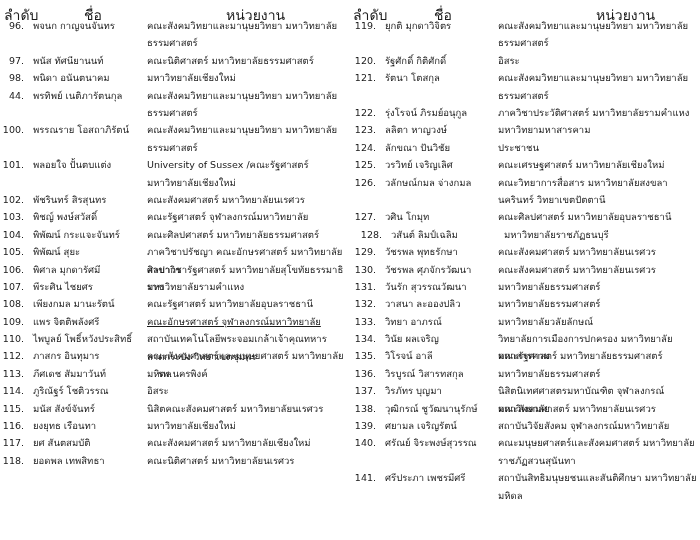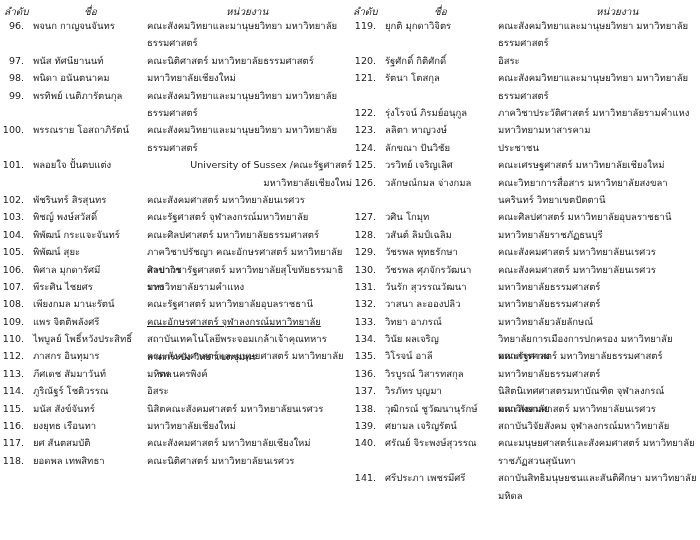--- a/index.html
+++ b/index.html
@@ -6,21 +6,21 @@
   body {
     width: 700px; height: 540px; overflow: hidden;
     font-family: "DejaVu Sans", sans-serif;
     color: #1a1a1a;
     font-size: 9.5px;
   }
   .page { position: relative; width: 700px; height: 540px; }
   .col { position: absolute; top: 0; }
   .col.left { left: 0; width: 350px; }
   .col.right { left: 350px; width: 350px; }
-  .hdr { position: relative; height: 17px; font-size: 10px; font-style: italic; }
+  .hdr { position: relative; height: 17px; font-size: 14px; }
   .hdr span { position: absolute; top: 4px; }
   .row { position: relative; }
   .row .num { position: absolute; left: 0; width: 40px; text-align: right; }
   .row .name { position: absolute; }
   .row .org { position: absolute; line-height: 17.5px; }
   .left .hdr .h-num { left: 4px; }
   .left .hdr .h-name { left: 84px; }
   .left .hdr .h-org { left: 226px; }
   .right .hdr .h-num { left: 3px; }
   .right .hdr .h-name { left: 84px; }
@@ -53,33 +53,33 @@
           <span class="num">97.</span>
           <span class="name">พนัส ทัศนียานนท์</span>
           <span class="org" style="line-height: 17.4px;">คณะนิติศาสตร์ มหาวิทยาลัยธรรมศาสตร์</span>
         </div>
         <div class="row" style="height: 17.4px;">
           <span class="num">98.</span>
           <span class="name">พนิดา อนันตนาคม</span>
           <span class="org" style="line-height: 17.4px;">มหาวิทยาลัยเชียงใหม่</span>
         </div>
         <div class="row" style="height: 34.8px;">
-          <span class="num">99.</span>
+          <span class="num">44.</span>
           <span class="name">พรทิพย์ เนติภารัตนกุล</span>
           <span class="org" style="line-height: 17.4px;">คณะสังคมวิทยาและมานุษยวิทยา มหาวิทยาลัยธรรมศาสตร์</span>
         </div>
         <div class="row" style="height: 34.8px;">
           <span class="num">100.</span>
           <span class="name">พรรณราย โอสถาภิรัตน์</span>
           <span class="org" style="line-height: 17.4px;">คณะสังคมวิทยาและมานุษยวิทยา มหาวิทยาลัยธรรมศาสตร์</span>
         </div>
         <div class="row" style="height: 34.8px;">
           <span class="num">101.</span>
           <span class="name">พลอยใจ ปั้นตบแต่ง</span>
-          <span class="org" style="line-height: 17.4px; text-align: right;">University of Sussex /คณะรัฐศาสตร์ มหาวิทยาลัยเชียงใหม่</span>
+          <span class="org" style="line-height: 17.4px;">University of Sussex /คณะรัฐศาสตร์ มหาวิทยาลัยเชียงใหม่</span>
         </div>
         <div class="row" style="height: 17.4px;">
           <span class="num">102.</span>
           <span class="name">พัชรินทร์ สิรสุนทร</span>
           <span class="org" style="line-height: 17.4px;">คณะสังคมศาสตร์ มหาวิทยาลัยนเรศวร</span>
         </div>
         <div class="row" style="height: 17.4px;">
           <span class="num">103.</span>
           <span class="name">พิชญ์ พงษ์สวัสดิ์</span>
           <span class="org" style="line-height: 17.4px;">คณะรัฐศาสตร์ จุฬาลงกรณ์มหาวิทยาลัย</span>
@@ -201,21 +201,21 @@
         <div class="row" style="height: 34.8px;">
           <span class="num">126.</span>
           <span class="name">วลักษณ์กมล จ่างกมล</span>
           <span class="org" style="line-height: 17.4px;">คณะวิทยาการสื่อสาร มหาวิทยาลัยสงขลานครินทร์ วิทยาเขตปัตตานี</span>
         </div>
         <div class="row" style="height: 17.4px;">
           <span class="num">127.</span>
           <span class="name">วศิน โกมุท</span>
           <span class="org" style="line-height: 17.4px;">คณะศิลปศาสตร์ มหาวิทยาลัยอุบลราชธานี</span>
         </div>
-        <div class="row" style="height: 17.4px;">
+        <div class="row" style="height: 17.4px; margin-left: 6px;">
           <span class="num">128.</span>
           <span class="name">วสันต์ ลิมป์เฉลิม</span>
           <span class="org" style="line-height: 17.4px;">มหาวิทยาลัยราชภัฏธนบุรี</span>
         </div>
         <div class="row" style="height: 17.4px;">
           <span class="num">129.</span>
           <span class="name">วัชรพล พุทธรักษา</span>
           <span class="org" style="line-height: 17.4px;">คณะสังคมศาสตร์ มหาวิทยาลัยนเรศวร</span>
         </div>
         <div class="row" style="height: 17.4px;">

